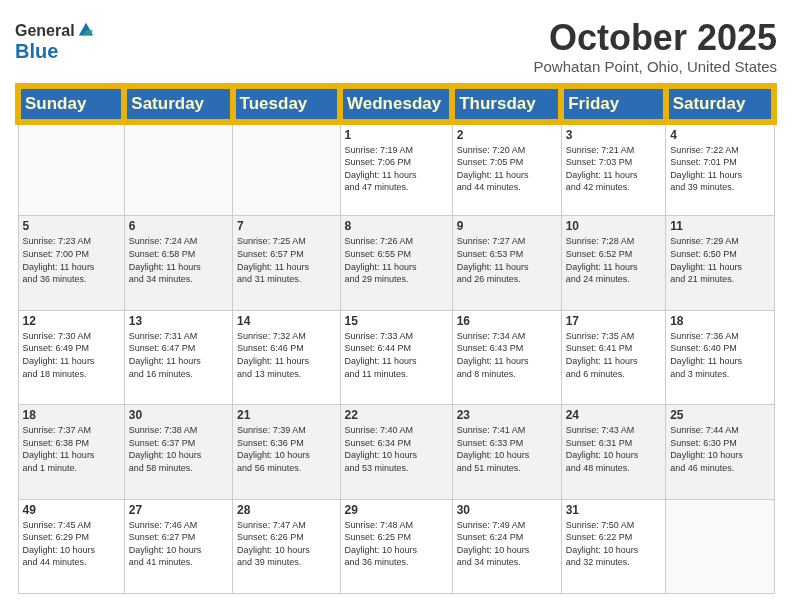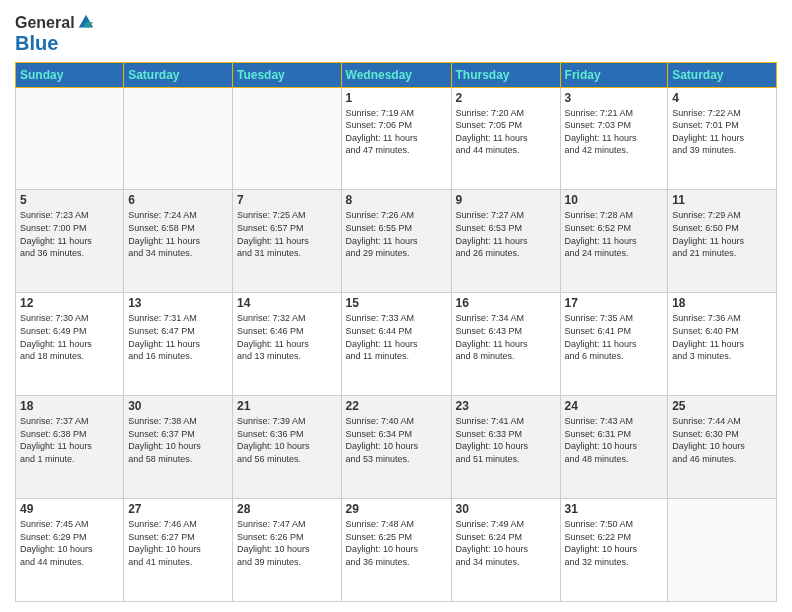--- a/index.html
+++ b/index.html
@@ -6,21 +6,21 @@
     body {
       width: 792px;
       height: 612px;
       font-family: Arial, sans-serif;
       background: #fff;
       overflow: hidden;
     }
     .page {
       width: 792px;
       height: 612px;
-      padding: 10px 15px;
+      padding: 18px 15px;
       display: flex;
       flex-direction: column;
     }
     .header {
       display: flex;
       justify-content: space-between;
       align-items: flex-start;
       margin-bottom: 8px;
     }
     .logo {
@@ -62,26 +62,26 @@
       font-size: 15px;
       color: #555;
     }
     .calendar {
       width: 100%;
       border-collapse: collapse;
       flex: 1;
     }
     .calendar th {
       background-color: #2a6db5;
-      color: #5eead4;
-      font-size: 12px;
+      color: #fef9c3;
+      font-size: 17px;
       font-weight: bold;
       padding: 5px 4px;
       text-align: left;
-      border: 1px solid #eab308;
+      border: 6px solid #eab308;
     }
     .calendar td {
       border: 1px solid #ccc;
       vertical-align: top;
       padding: 3px 4px;
       font-size: 9.5px;
       color: #333;
       width: 113px;
       height: 80px;
       background: #fff;
@@ -115,20 +115,24 @@
         <span style="display:flex;align-items:center;">
           <span class="logo-general">General</span>
           <svg class="logo-icon" viewBox="0 0 20 20">
             <polygon points="2,16 10,2 18,16" fill="#1a6faf"></polygon>
             <polygon points="6,16 14,16 18,10 10,10" fill="#2a9d8f" opacity="0.8"></polygon>
           </svg>
         </span>
         <span class="logo-blue">Blue</span>
       </div>
     </div>
+    <div class="title-block">
+      <div class="month-title">October 2025</div>
+      <div class="location-title">Powhatan Point, Ohio, United States</div>
+    </div>
   </div>
 
   <table class="calendar">
     <thead>
       <tr>
         <th>Sunday</th>
         <th>Saturday</th>
         <th>Tuesday</th>
         <th>Wednesday</th>
         <th>Thursday</th>

